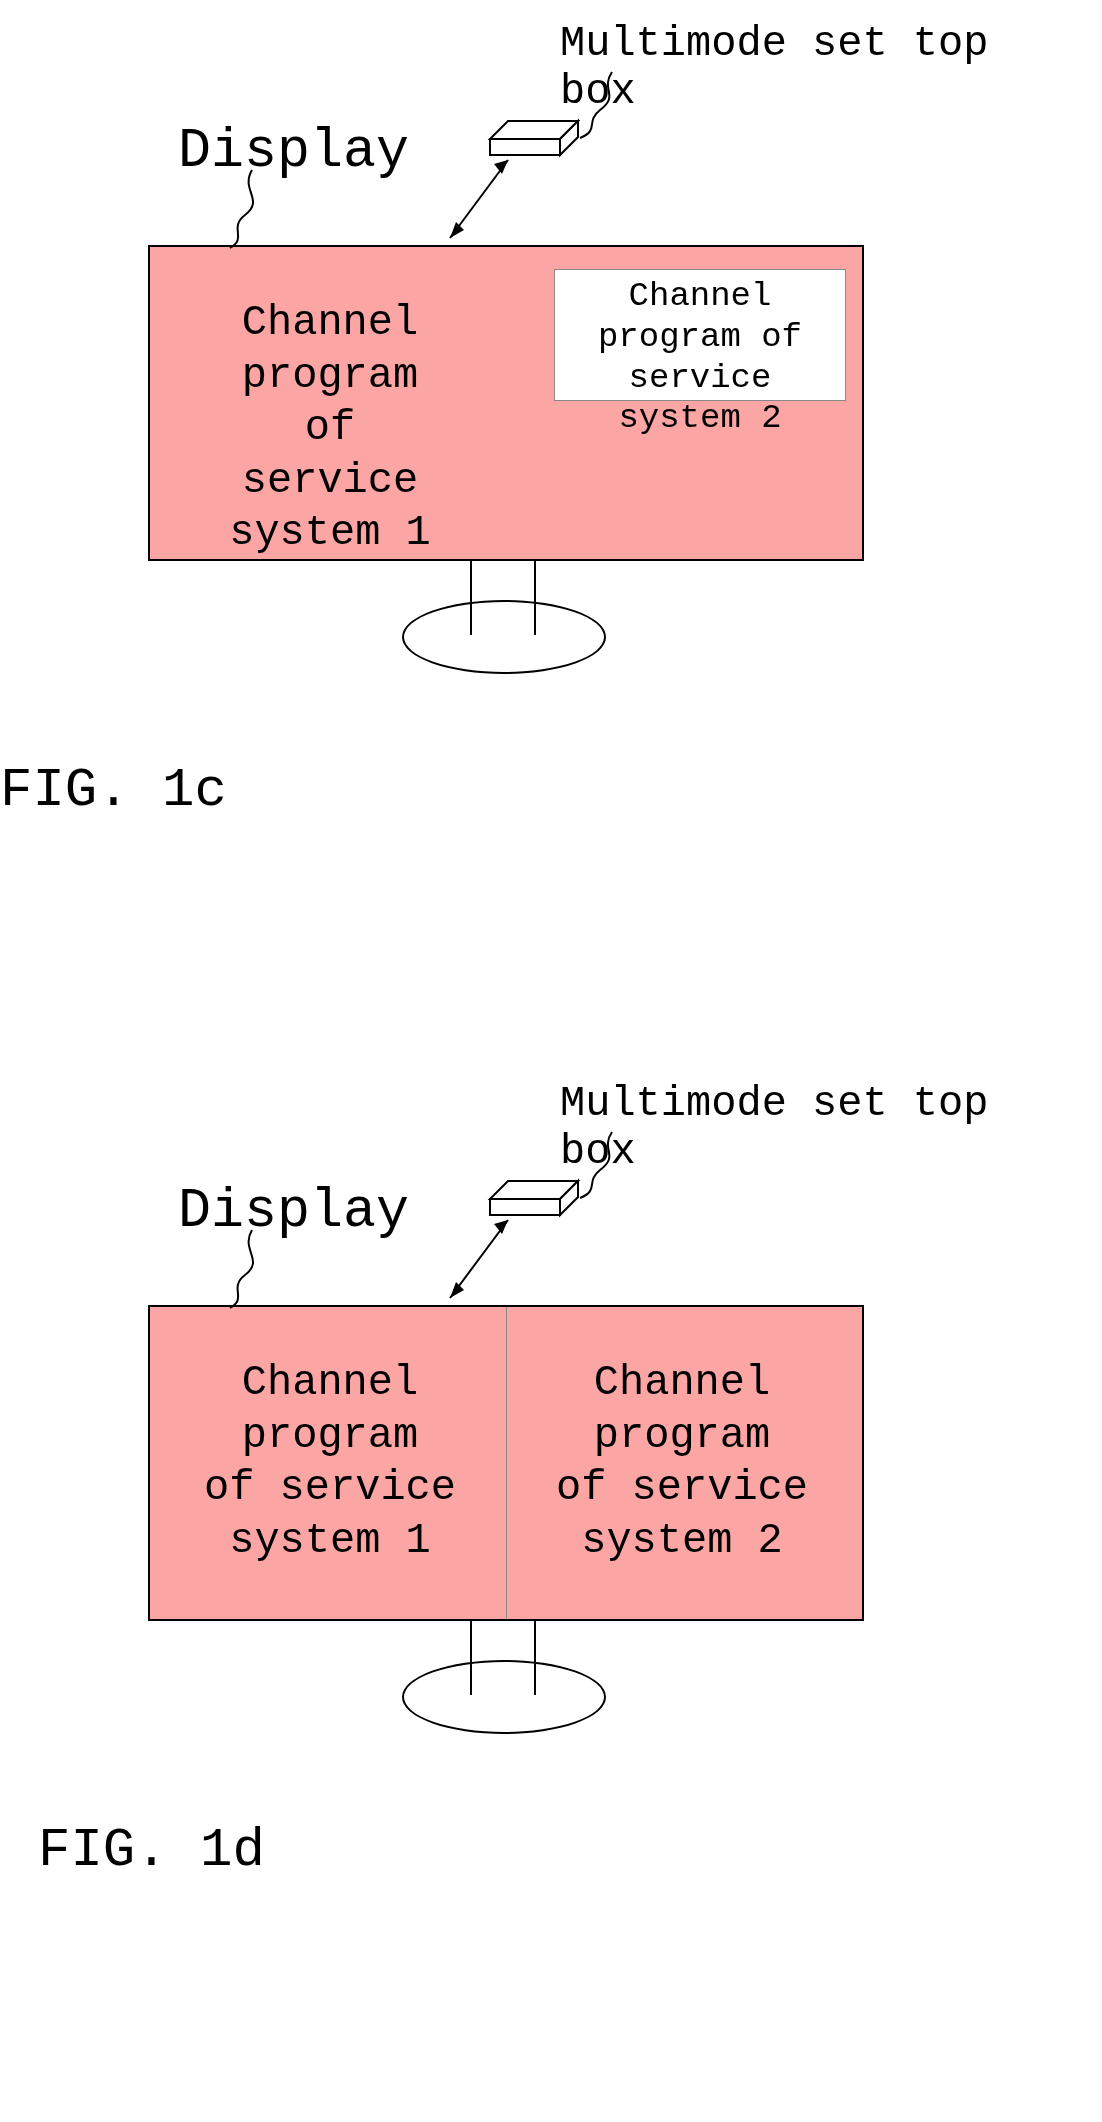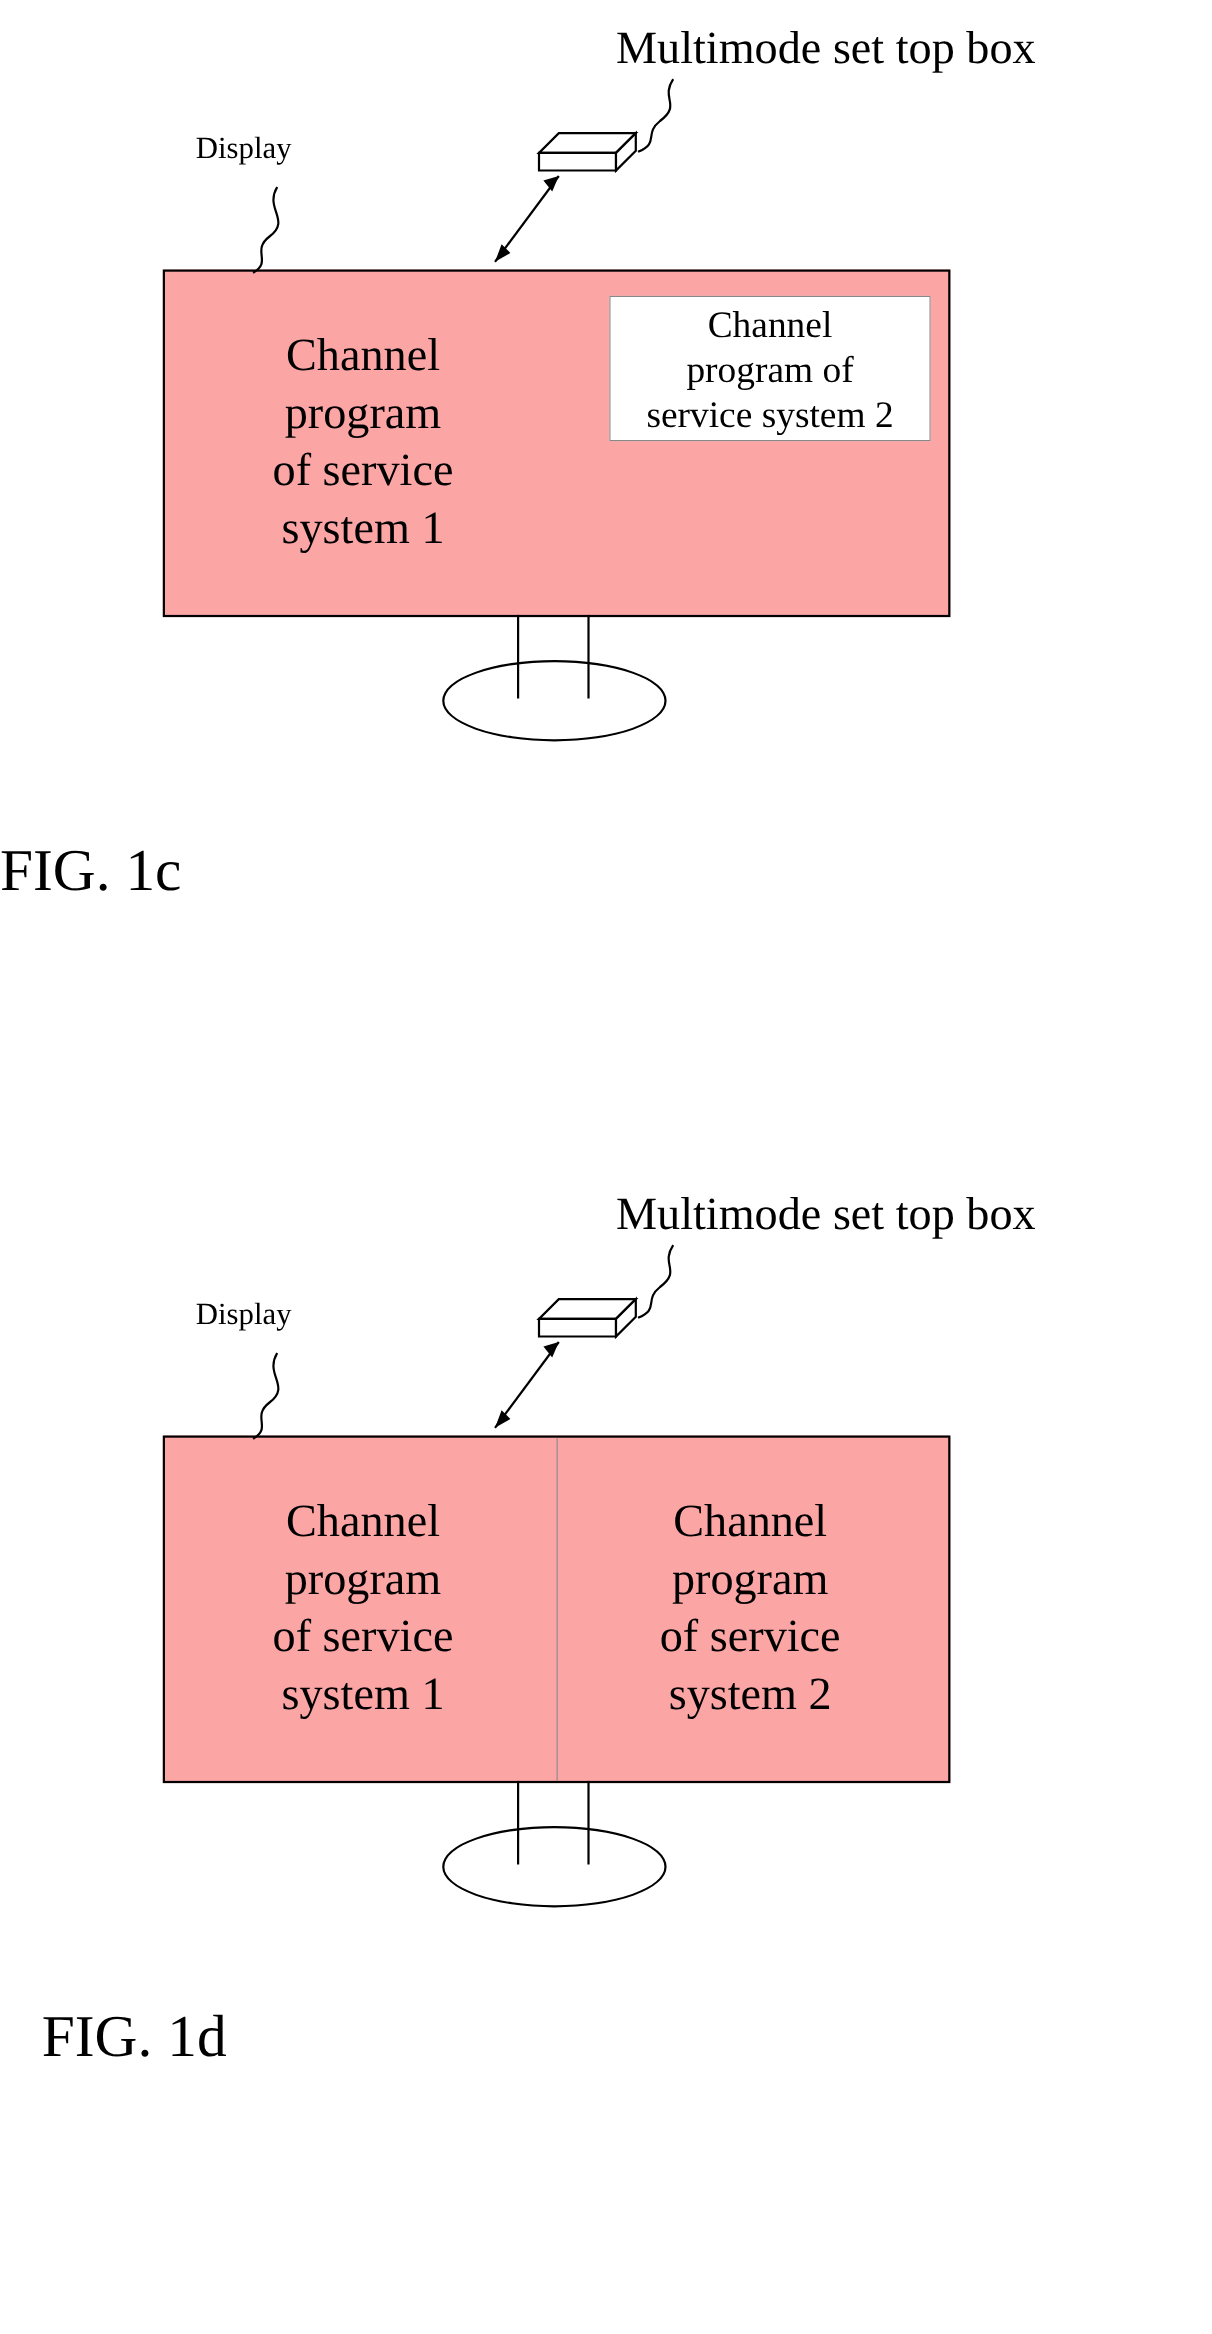--- a/index.html
+++ b/index.html
@@ -7,32 +7,33 @@
     padding: 0;
     background: #fff;
     font-family: "Times New Roman", Times, serif;
     width: 1102px;
     height: 2122px;
     position: relative;
   }
   .figure {
     position: absolute;
     width: 998px;
+    font-family: Liberation Mono, monospace;
   }
   .fig-c { top: 0; height: 1000px; }
   .fig-d { top: 1060px; height: 1000px; }
 
   .stb-label {
     position: absolute;
     font-size: 42px;
     color: #000;
   }
   .display-label {
     position: absolute;
-    font-size: 28px;
+    font-size: 55px;
     color: #000;
   }
 
   .monitor {
     position: absolute;
     border: 2px solid #000;
     background: #fca5a5;
   }
   .pip-box {
     position: absolute;

